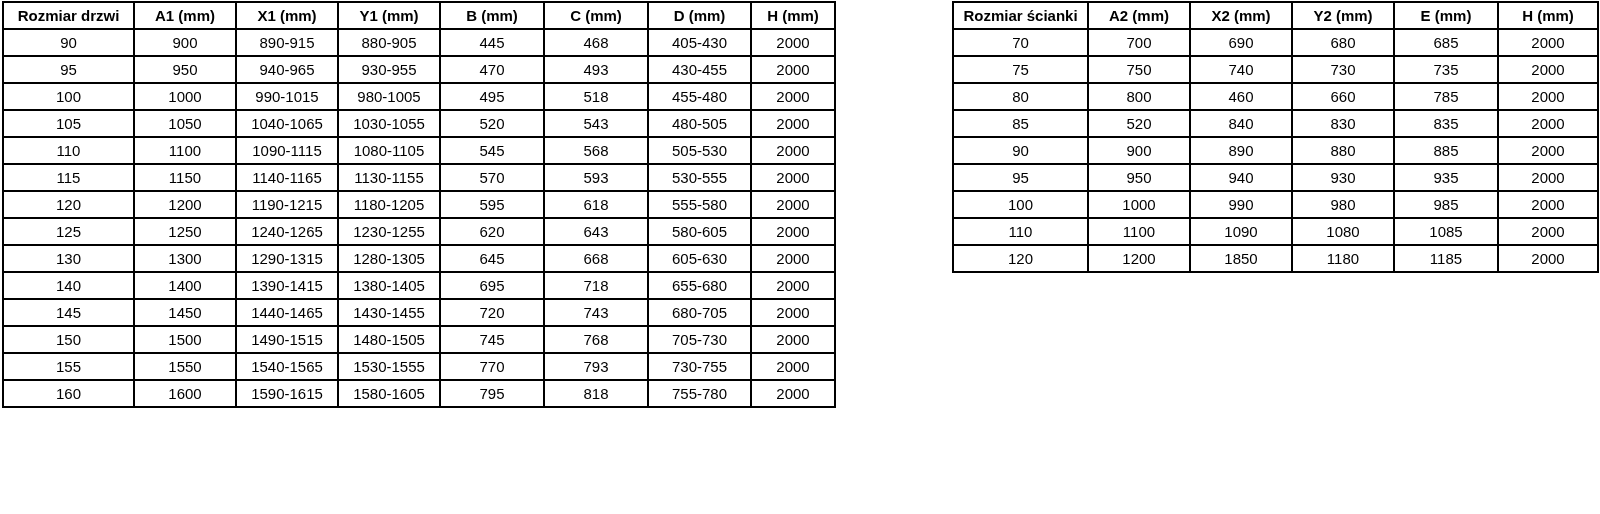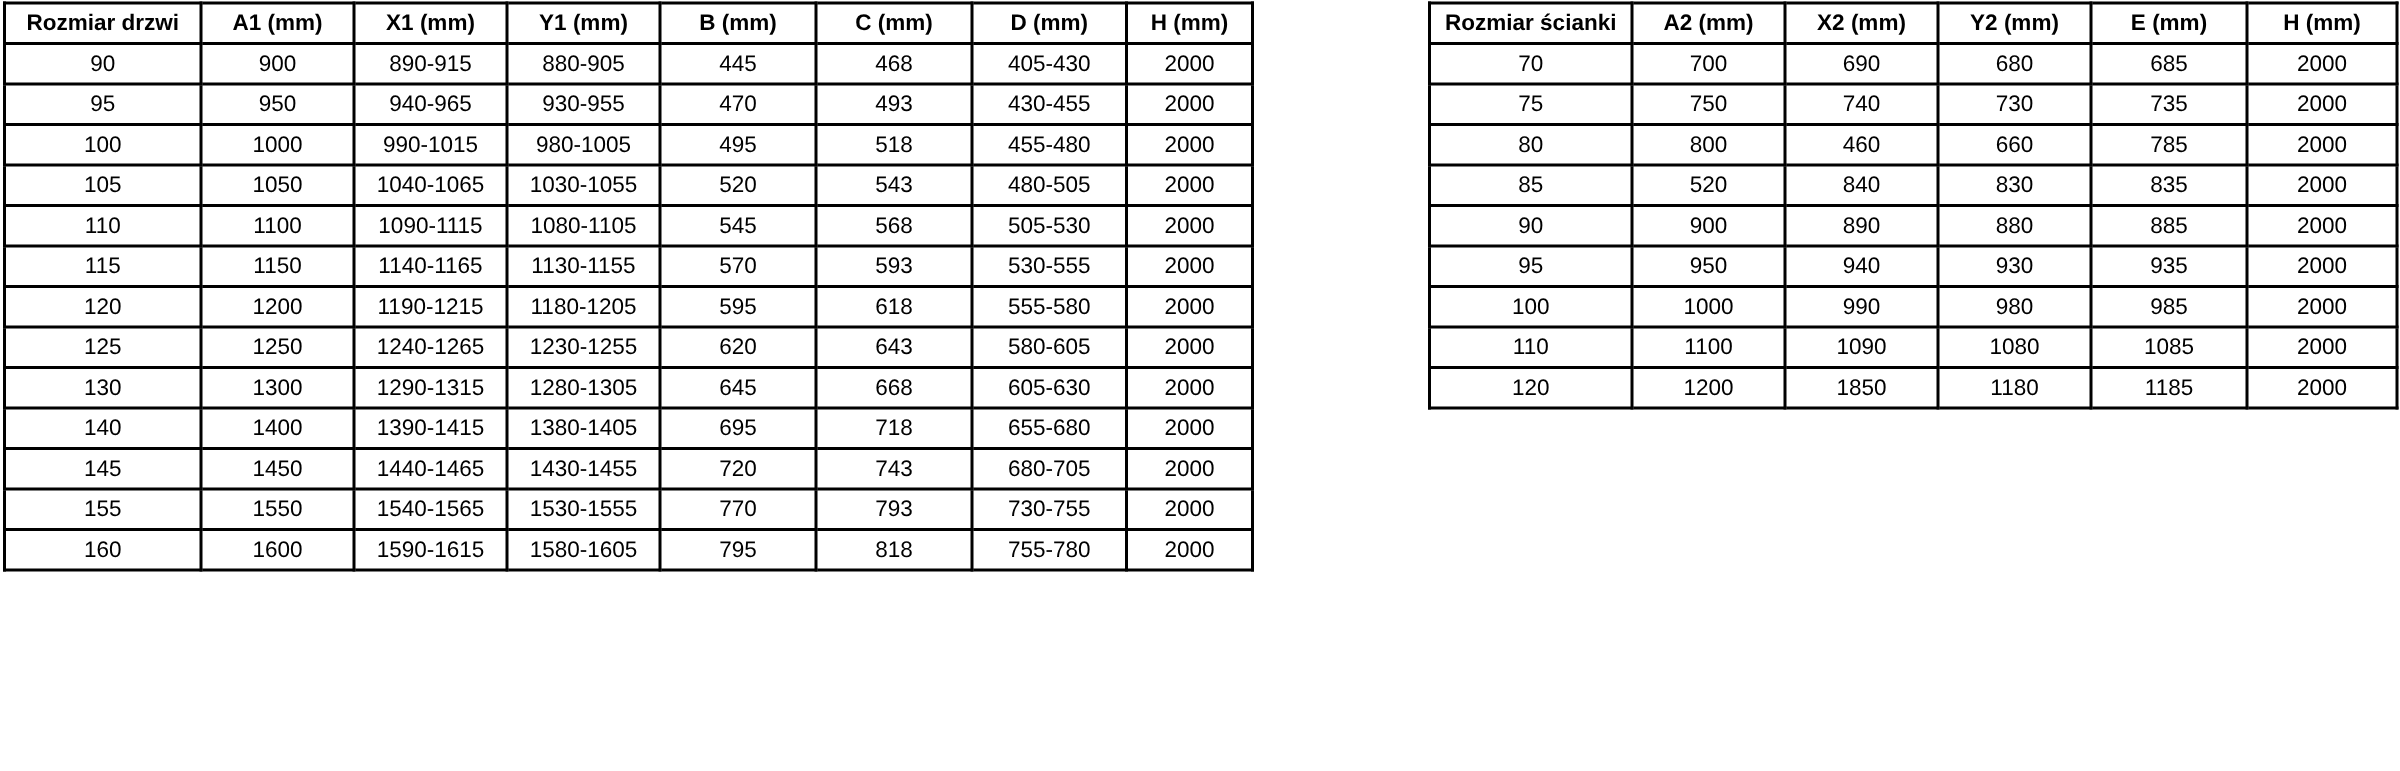--- a/index.html
+++ b/index.html
@@ -167,20 +167,30 @@
         <td>145</td>
         <td>1450</td>
         <td>1440-1465</td>
         <td>1430-1455</td>
         <td>720</td>
         <td>743</td>
         <td>680-705</td>
         <td>2000</td>
       </tr>
       <tr>
+        <td>150</td>
+        <td>1500</td>
+        <td>1490-1515</td>
+        <td>1480-1505</td>
+        <td>745</td>
+        <td>768</td>
+        <td>705-730</td>
+        <td>2000</td>
+      </tr>
+      <tr>
         <td>155</td>
         <td>1550</td>
         <td>1540-1565</td>
         <td>1530-1555</td>
         <td>770</td>
         <td>793</td>
         <td>730-755</td>
         <td>2000</td>
       </tr>
       <tr>

